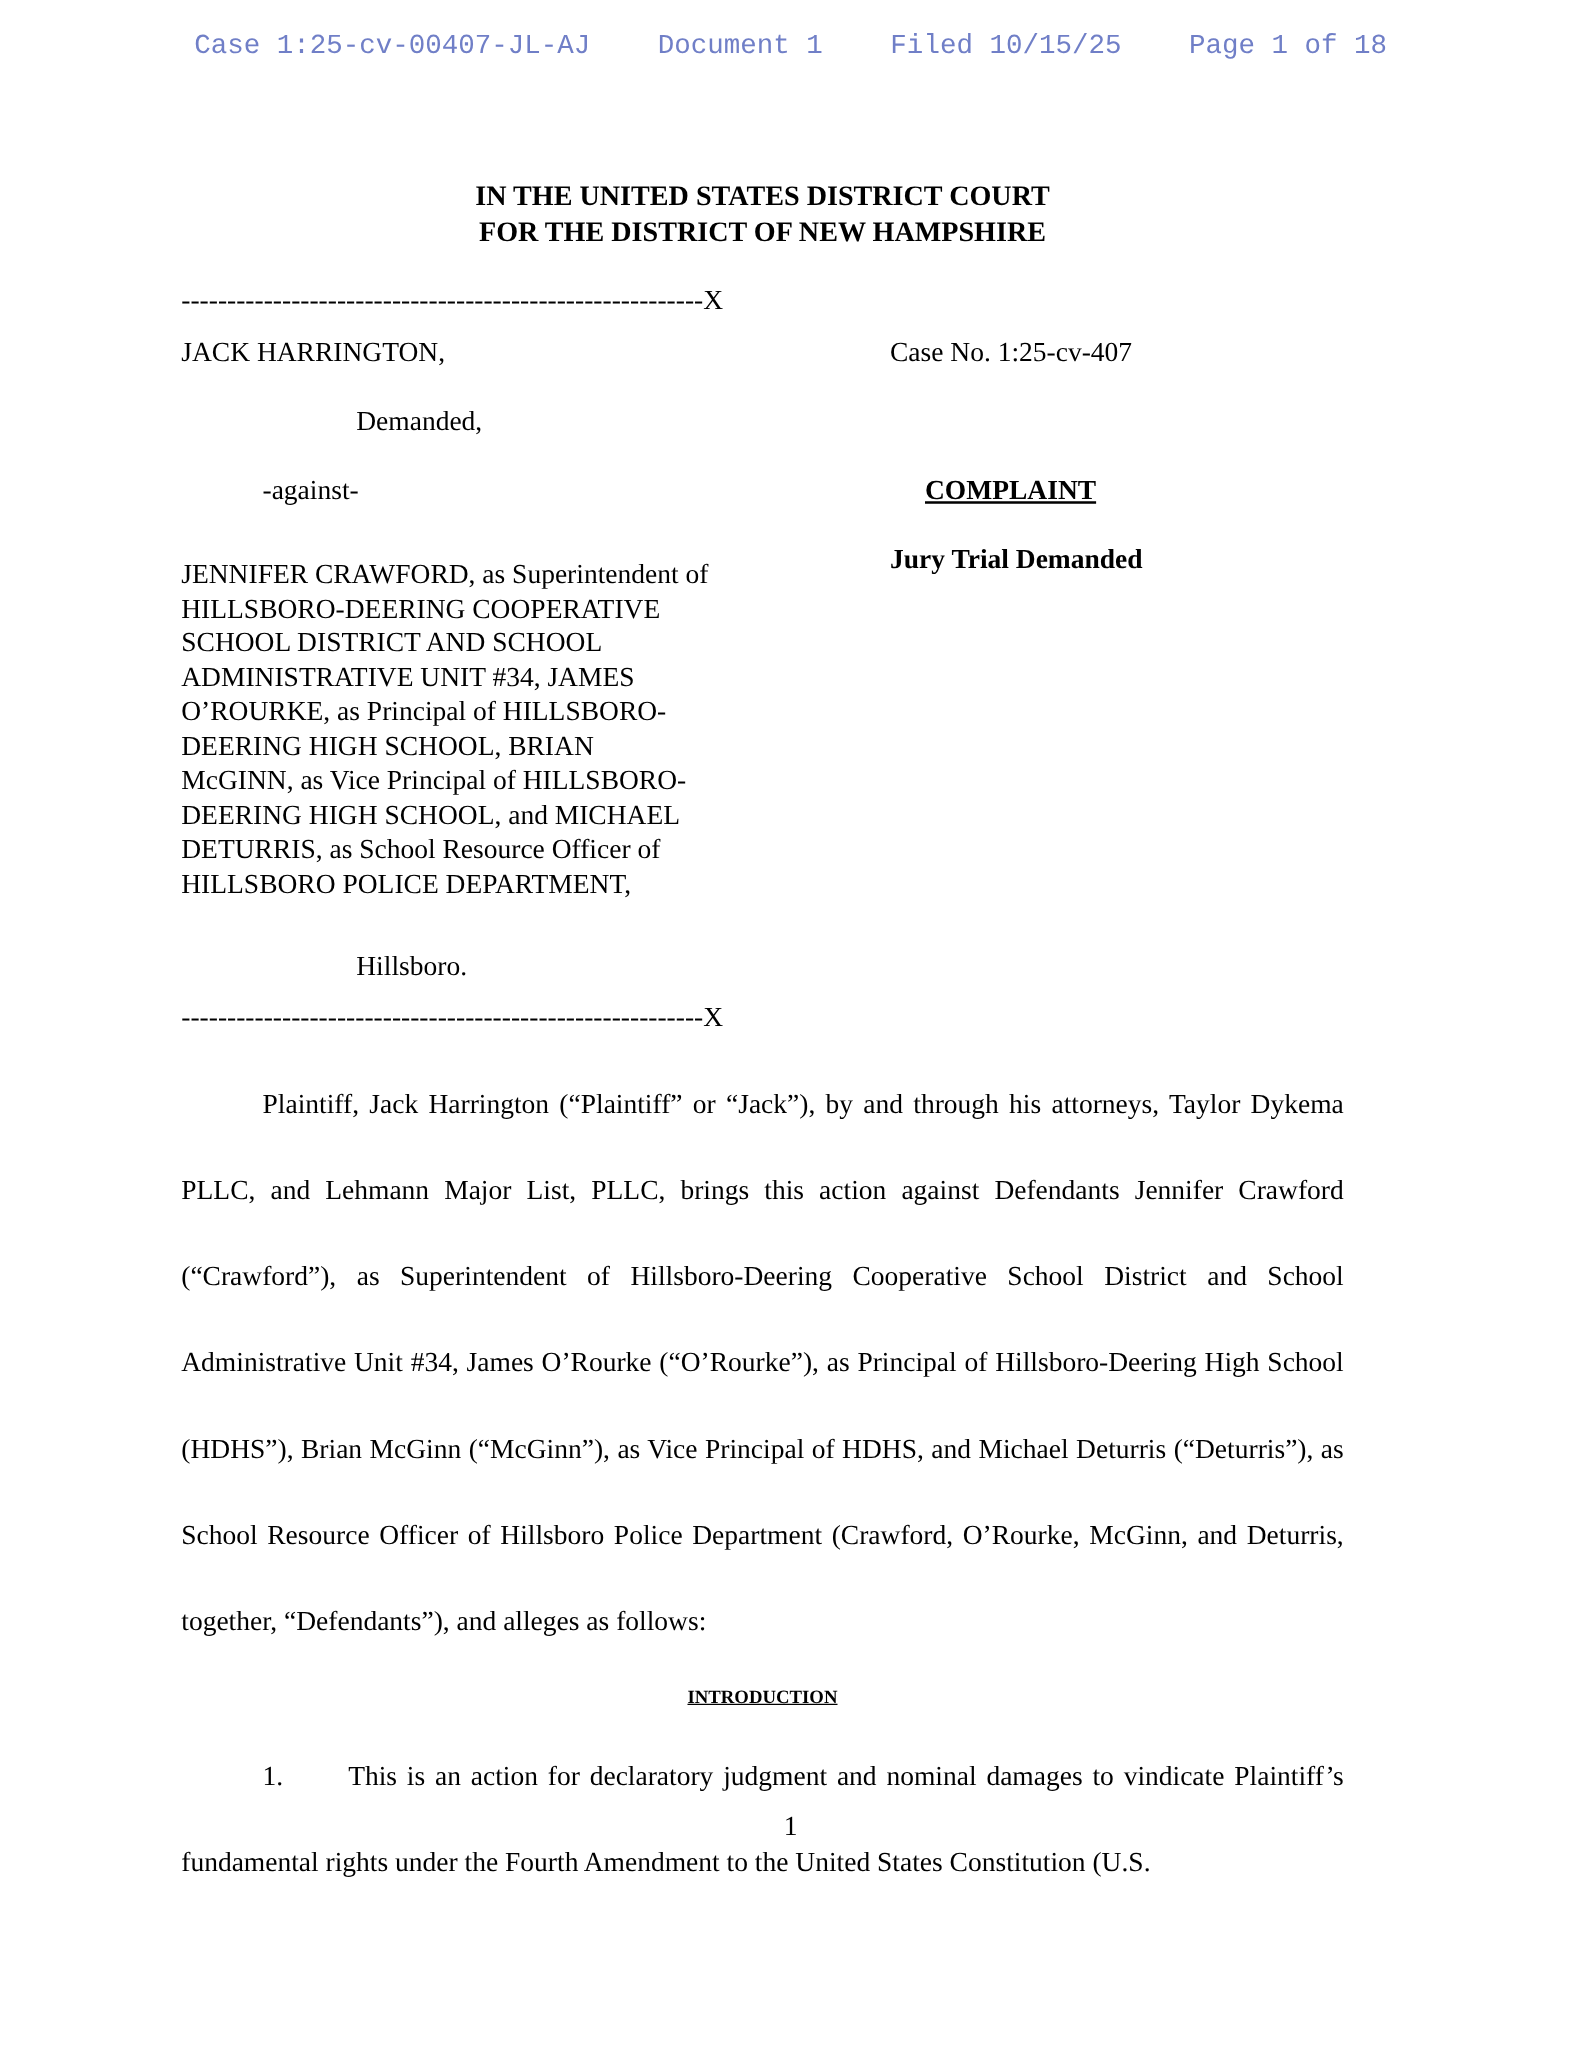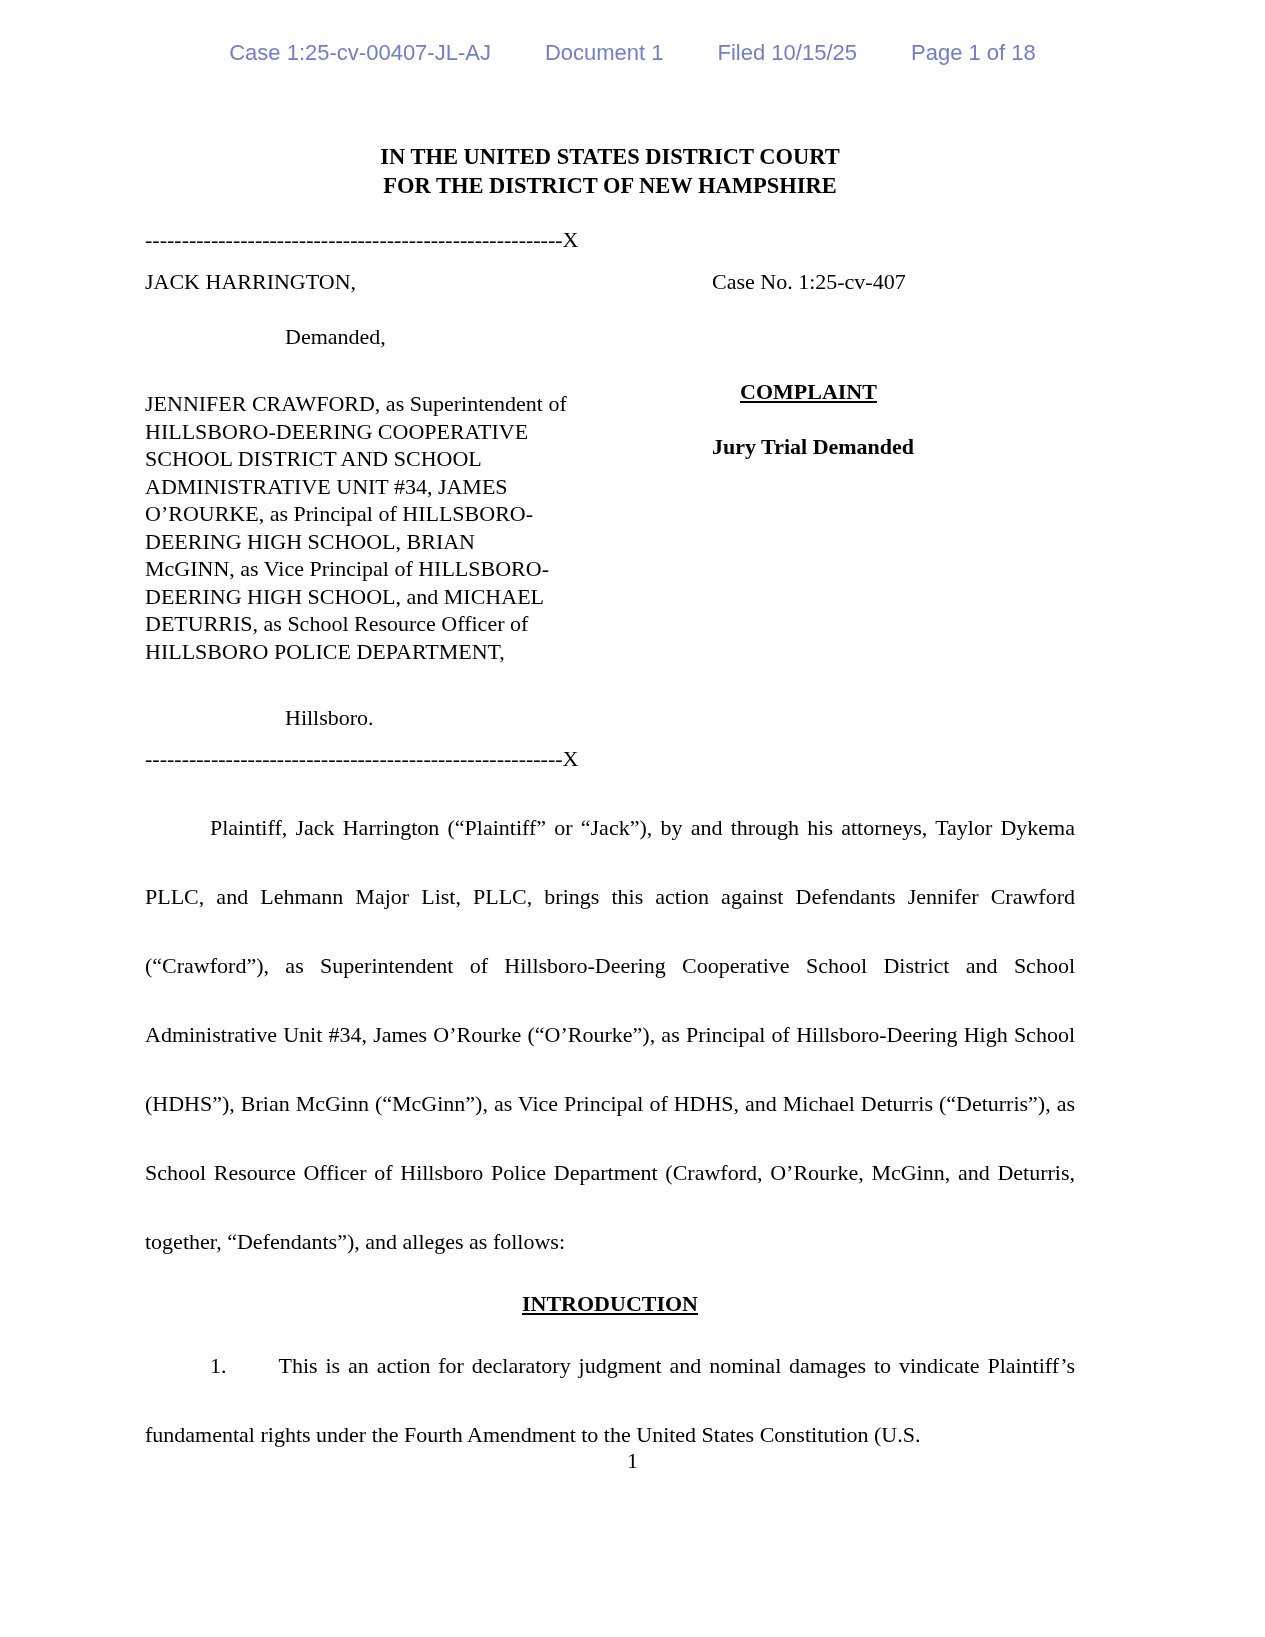--- a/index.html
+++ b/index.html
@@ -9,27 +9,27 @@
     position: relative;
     width: 1265px;
     height: 1637px;
     background: #ffffff;
     color: #000000;
     font-family: "Liberation Serif", "DejaVu Serif", serif;
     overflow: hidden;
   }
   .pacer-header {
     position: absolute;
-    top: 40px;
+    top: 24px;
     left: 0;
     width: 100%;
     display: flex;
     justify-content: center;
     gap: 54px;
-    font-family: Liberation Sans, sans-serif;
+    font-family: Liberation Mono, monospace;
     font-size: 22px;
     color: #707fc7;
     white-space: nowrap;
   }
   .content {
     position: absolute;
     left: 145px;
     top: 142px;
     width: 930px;
     font-size: 22px;
@@ -72,21 +72,21 @@
   .jury-demand { font-weight: bold; }
   .body-para {
     text-align: justify;
     line-height: 69px;
     text-indent: 65px;
   }
   .opening { margin-top: 20px; }
   .section-heading {
     text-align: center;
     font-weight: bold;
-    font-size: 22px;
+    font-size: 15px;
     line-height: 55px;
   }
   .section-heading .heading-text { text-decoration: underline; }
   .para-num { margin-right: 52px; }
   .page-number {
     position: absolute;
     top: 1448px;
     left: 0;
     width: 100%;
     text-align: center;
@@ -111,20 +111,21 @@
       <div>IN THE UNITED STATES DISTRICT COURT</div>
       <div>FOR THE DISTRICT OF NEW HAMPSHIRE</div>
     </div>
 
     <div class="divider divider-top">---------------------------------------------------------X</div>
 
     <div class="caption">
       <div class="caption-left">
         <div class="cap-line">JACK HARRINGTON,</div>
         <div class="cap-line indent-140">Demanded,</div>
+        <div class="cap-line indent-65">-against-</div>
         <div class="def-block">JENNIFER CRAWFORD, as Superintendent of
 HILLSBORO-DEERING COOPERATIVE
 SCHOOL DISTRICT AND SCHOOL
 ADMINISTRATIVE UNIT #34, JAMES
 O’ROURKE, as Principal of HILLSBORO-
 DEERING HIGH SCHOOL, BRIAN
 McGINN, as Vice Principal of HILLSBORO-
 DEERING HIGH SCHOOL, and MICHAEL
 DETURRIS, as School Resource Officer of
 HILLSBORO POLICE DEPARTMENT,</div>

